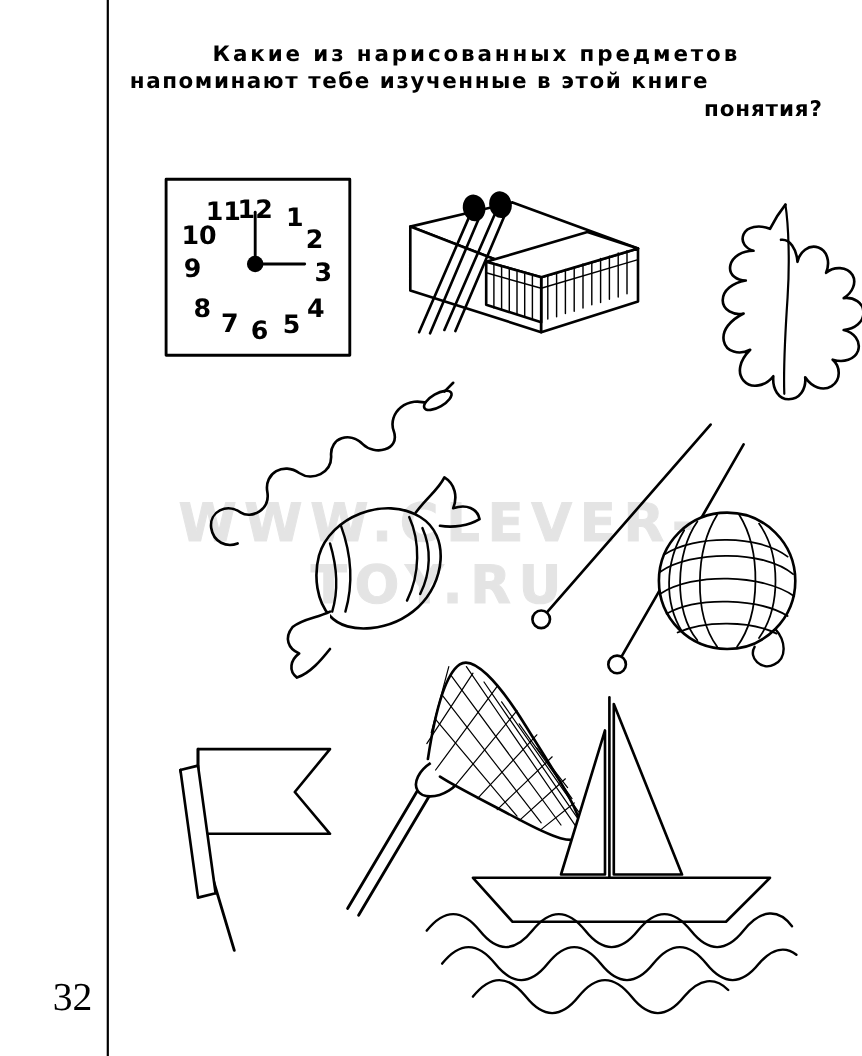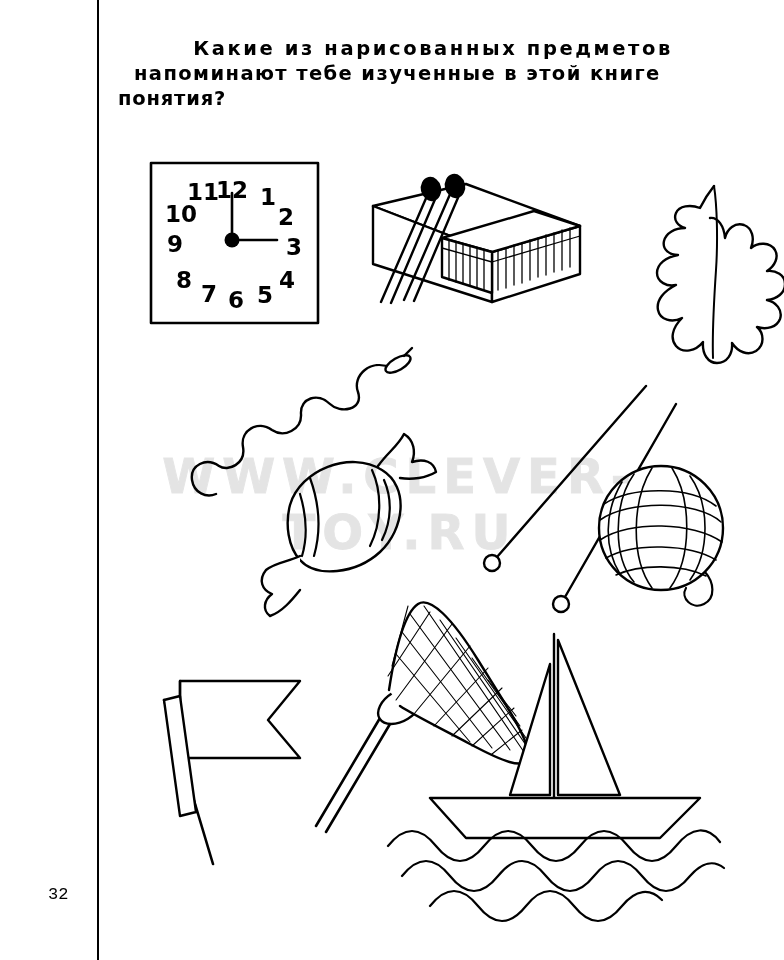--- a/index.html
+++ b/index.html
@@ -43,29 +43,29 @@
   .q-line {
     font-family: "DejaVu Sans", sans-serif;
     font-weight: bold;
     font-size: 19.5px;
     line-height: 25px;
     letter-spacing: 1.6px;
     white-space: pre;
     color: #000;
   }
   .q-line.l1 { text-align: center; letter-spacing: 2.6px; }
-  .q-line.l2 { letter-spacing: 1.4px; margin-left: 16px; }
-  .q-line.l3 { letter-spacing: 0.8px; }
+  .q-line.l2 { letter-spacing: 1.4px; margin-left: 0px; }
+  .q-line.l3 { letter-spacing: 0.8px; text-align: right; }
 
   .page-number {
     position: absolute;
     left: 48px;
     top: 885px;
-    font-family: Liberation Mono, monospace;
-    font-size: 17px;
+    font-family: Liberation Serif, serif;
+    font-size: 36px;
     color: #000;
   }
 
   svg.art {
     position: absolute;
     left: 0;
     top: 0;
     width: 784px;
     height: 960px;
     pointer-events: none;

